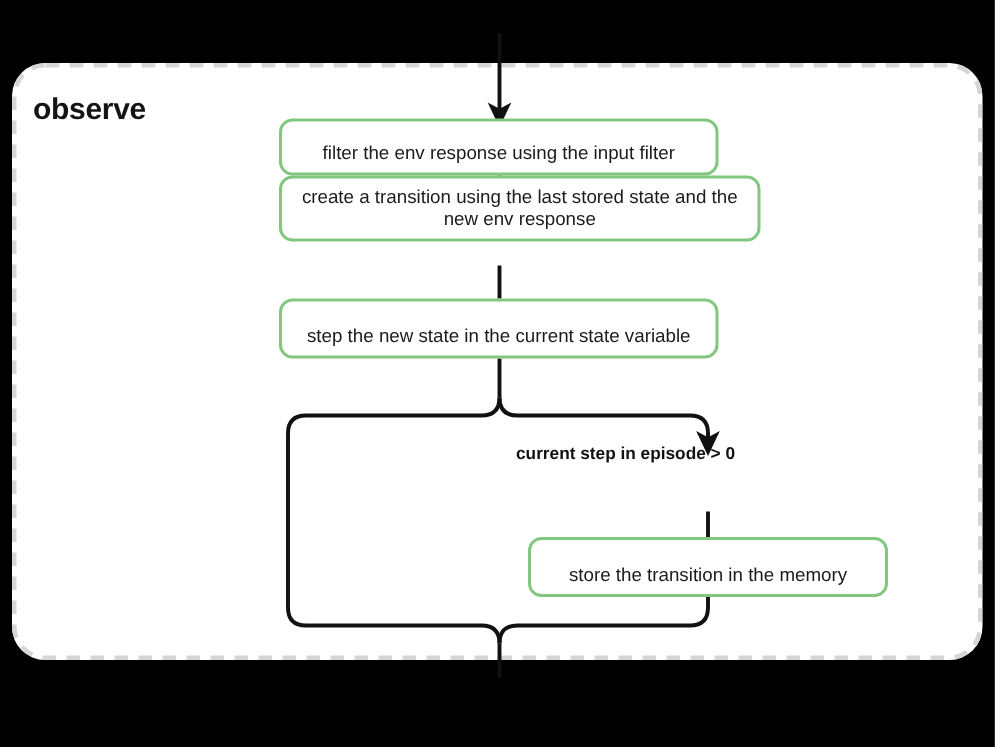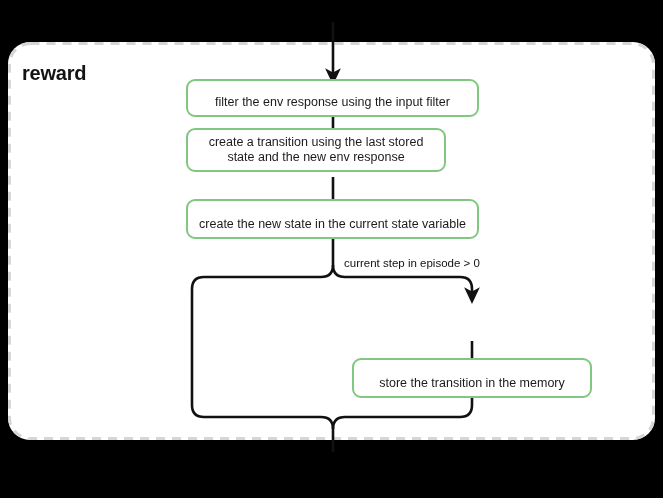--- a/index.html
+++ b/index.html
@@ -65,37 +65,38 @@
     justify-content: center;
     text-align: center;
     color: #1b1b1b;
     font-size: 12.5px;
     line-height: 1.25;
     padding: 4px 10px;
   }
   .edge-label {
     position: absolute;
     font-size: 11.5px;
-    font-weight: normal;
+    font-weight: bold;
     color: #111111;
     white-space: nowrap;
+    margin-top: 40px;
   }
 </style>
 </head>
 <body>
 
 <div id="canvas">
 
   <div id="observe-panel">
     <svg id="panel-border" viewBox="0 0 647 398">
       <rect x="1.5" y="1.5" width="644" height="395" rx="21" ry="21" fill="none" stroke="#d6d6d6" stroke-width="3" stroke-dasharray="9 7"></rect>
     </svg>
   </div>
 
-  <div id="group-title">reward</div>
+  <div id="group-title">observe</div>
 
   <svg id="flow-layer" viewBox="0 0 663 498">
     <defs>
       <marker id="arrow" viewBox="0 0 12 12" refX="6.2" refY="6" markerWidth="7" markerHeight="7" orient="auto-start-reverse">
         <path d="M 0.5 0.8 L 11.5 6 L 0.5 11.2 L 3.2 6 Z" fill="#111111"></path>
       </marker>
     </defs>
 
     <path d="M 333 22 L 333 77" fill="none" stroke="#111111" stroke-width="2.6" marker-end="url(#arrow)"></path>
 
@@ -114,26 +115,26 @@
 
     <path d="M 472 398 L 472 405 Q 472 417 460 417 L 345 417 Q 333 417 333 429" fill="none" stroke="#111111" stroke-width="2.6"></path>
 
     <path d="M 333 429 L 333 452" fill="none" stroke="#111111" stroke-width="2.6"></path>
   </svg>
 
   <div class="node" style="left:186px; top:79px; width:293px; height:38px;">
     <span>filter the env response using the input filter</span>
   </div>
 
-  <div class="node" style="left:186px; top:128px; width:260px; height:44px;">
+  <div class="node" style="left:186px; top:117px; width:321px; height:44px;">
     <span>create a transition using the last stored state and the new env response</span>
   </div>
 
   <div class="node" style="left:186px; top:199px; width:293px; height:40px;">
-    <span>create the new state in the current state variable</span>
+    <span>step the new state in the current state variable</span>
   </div>
 
 
   <div class="node" style="left:352px; top:358px; width:240px; height:40px;">
     <span>store the transition in the memory</span>
   </div>
 
   <div class="edge-label" style="left:344px; top:257px;">current step in episode &gt; 0</div>
 
 </div>

